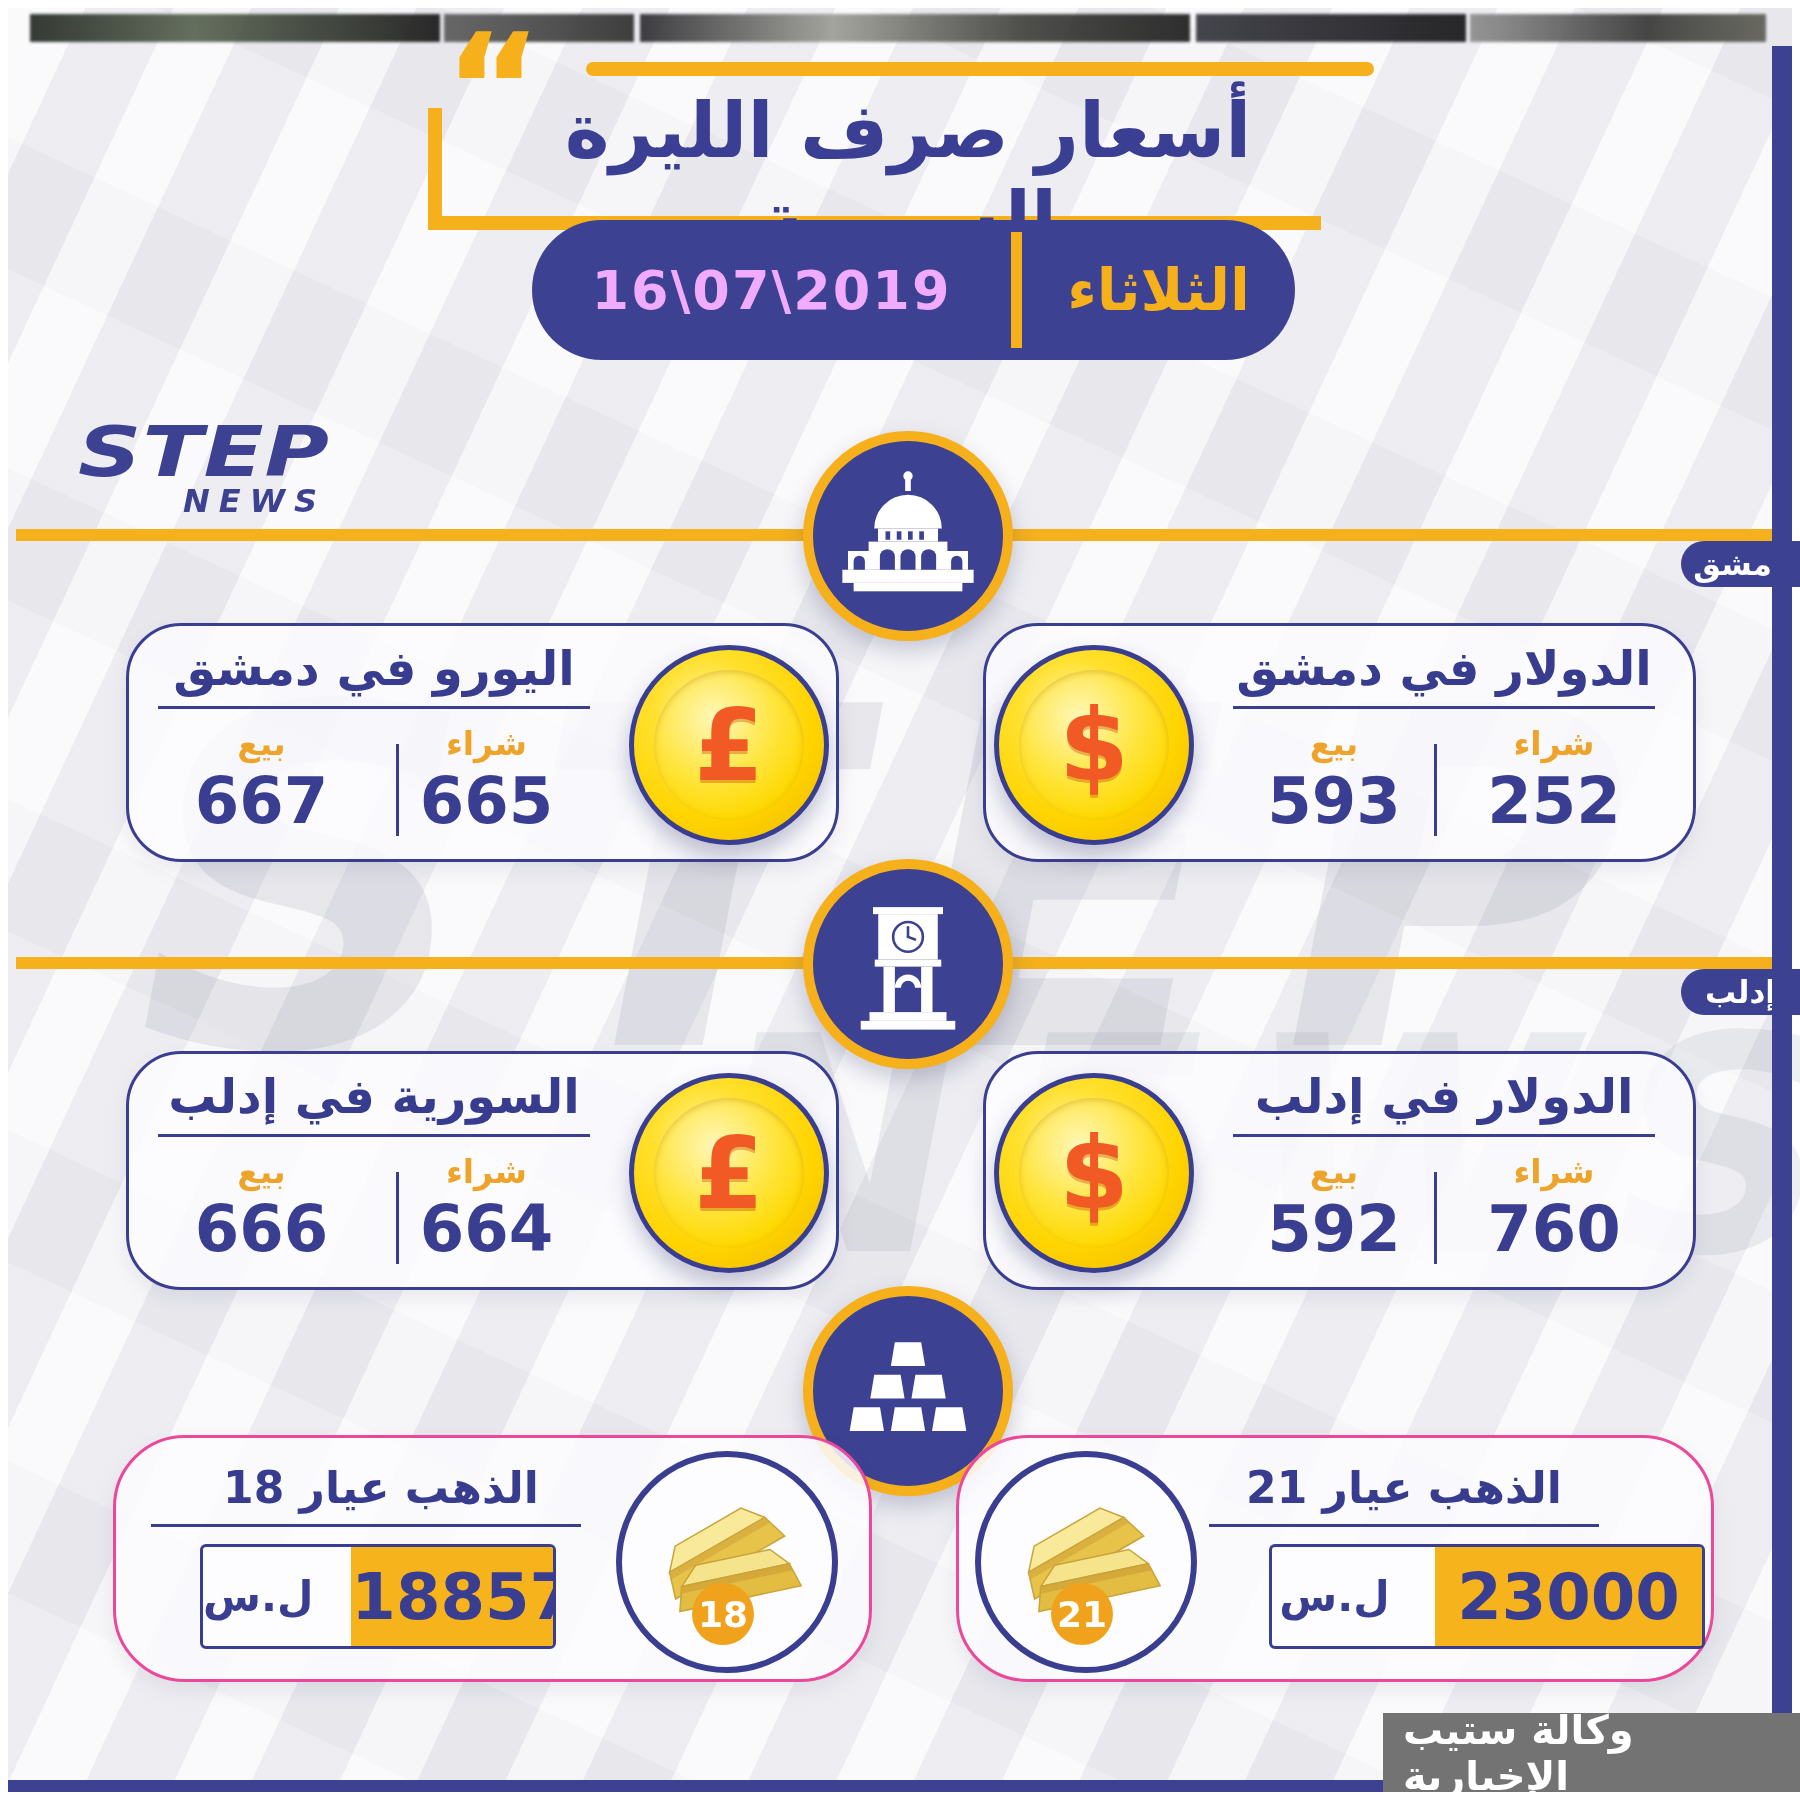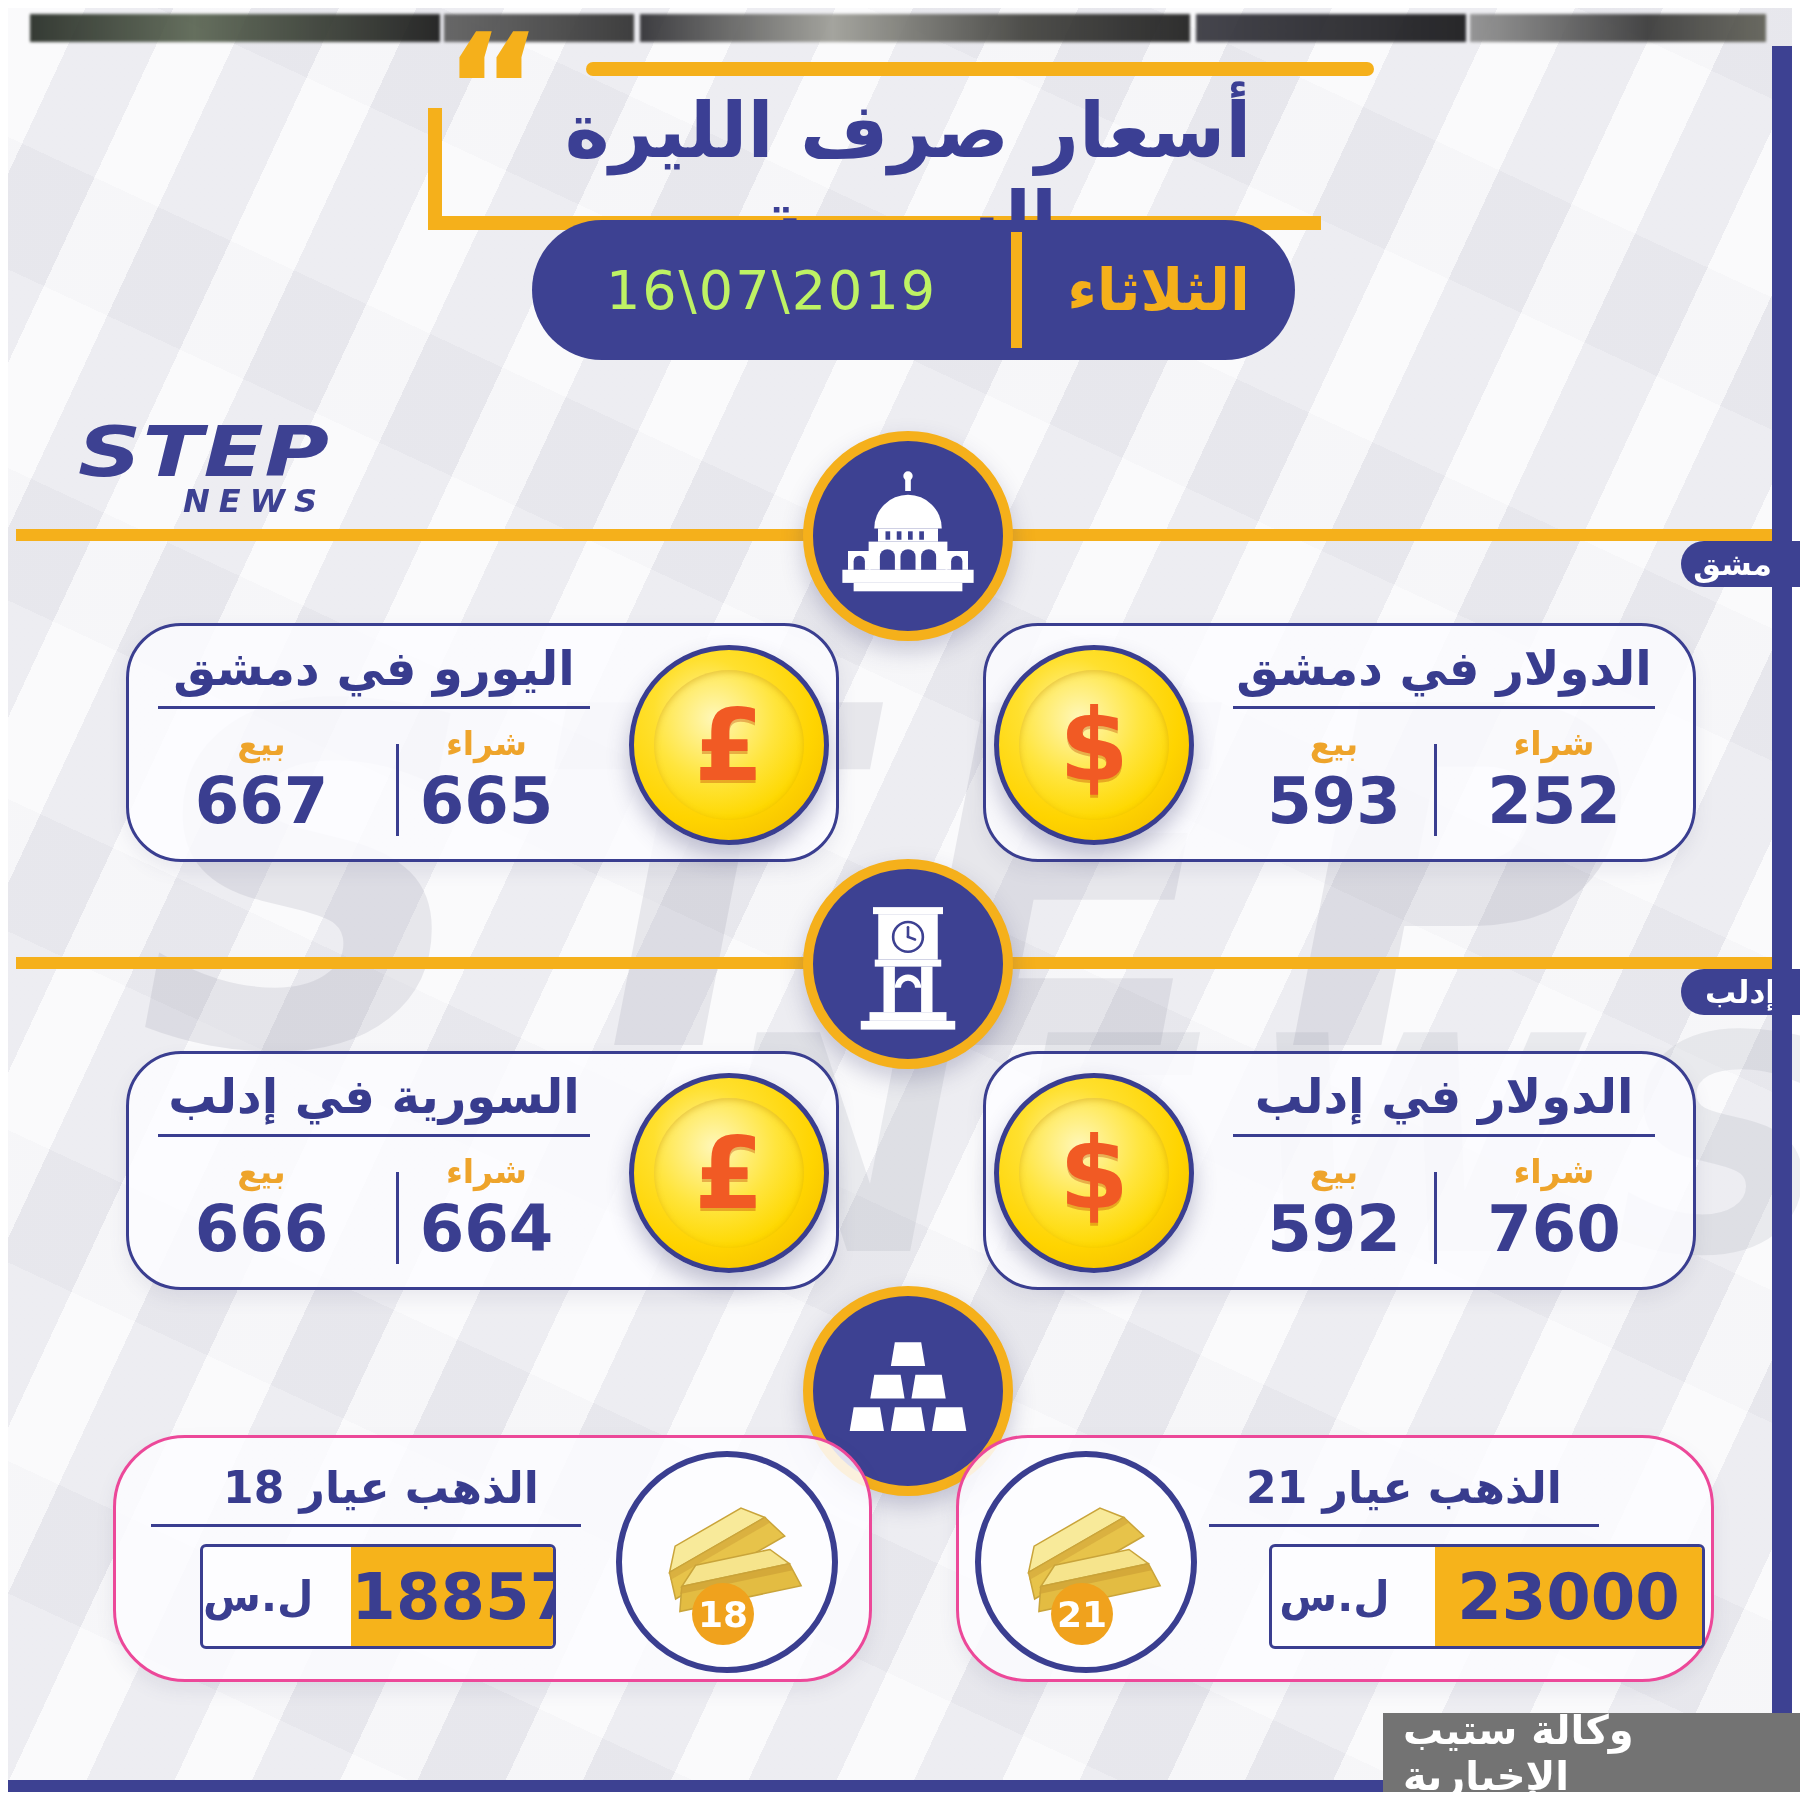--- a/index.html
+++ b/index.html
@@ -32,21 +32,21 @@
   
   #quote{left:436px;top:6px;font-size:150px;color:#f5b01b;font-weight:bold;line-height:1;}
   #title-topline{left:578px;top:54px;width:788px;height:14px;background:#f5b01b;border-radius:7px;}
   #title-leftline{left:420px;top:100px;width:14px;height:122px;background:#f5b01b;}
   #title-bottomline{left:420px;top:208px;width:893px;height:14px;background:#f5b01b;}
   #main-title{left:450px;top:78px;width:900px;text-align:center;font-size:76px;font-weight:bold;
               color:#3b3f94;direction:rtl;}
   
   #date-pill{left:524px;top:212px;width:763px;height:140px;background:#3d4192;border-radius:70px;}
   #date-text{left:0;top:0;width:479px;height:140px;display:flex;align-items:center;justify-content:center;
-             color:#bef264;font-size:54px;font-weight:normal;letter-spacing:2px;}
+             color:#f0abfc;font-size:54px;font-weight:bold;letter-spacing:2px;}
   #date-divider{left:479px;top:12px;width:11px;height:116px;background:#f5b01b;}
   #day-text{left:490px;top:0;width:273px;height:140px;display:flex;align-items:center;justify-content:center;
             color:#f5b01b;font-size:58px;font-weight:bold;}
   
   #logo{left:70px;top:410px;width:250px;text-align:center;color:#3d4192;}
   #logo .step{font-size:88px;font-weight:900;font-style:italic;transform:scaleY(.78);transform-origin:top;
               letter-spacing:1px;line-height:1;}
   #logo .news{font-size:32px;font-weight:bold;font-style:italic;letter-spacing:9px;text-align:right;
               margin-top:-24px;padding-right:2px;}
   

